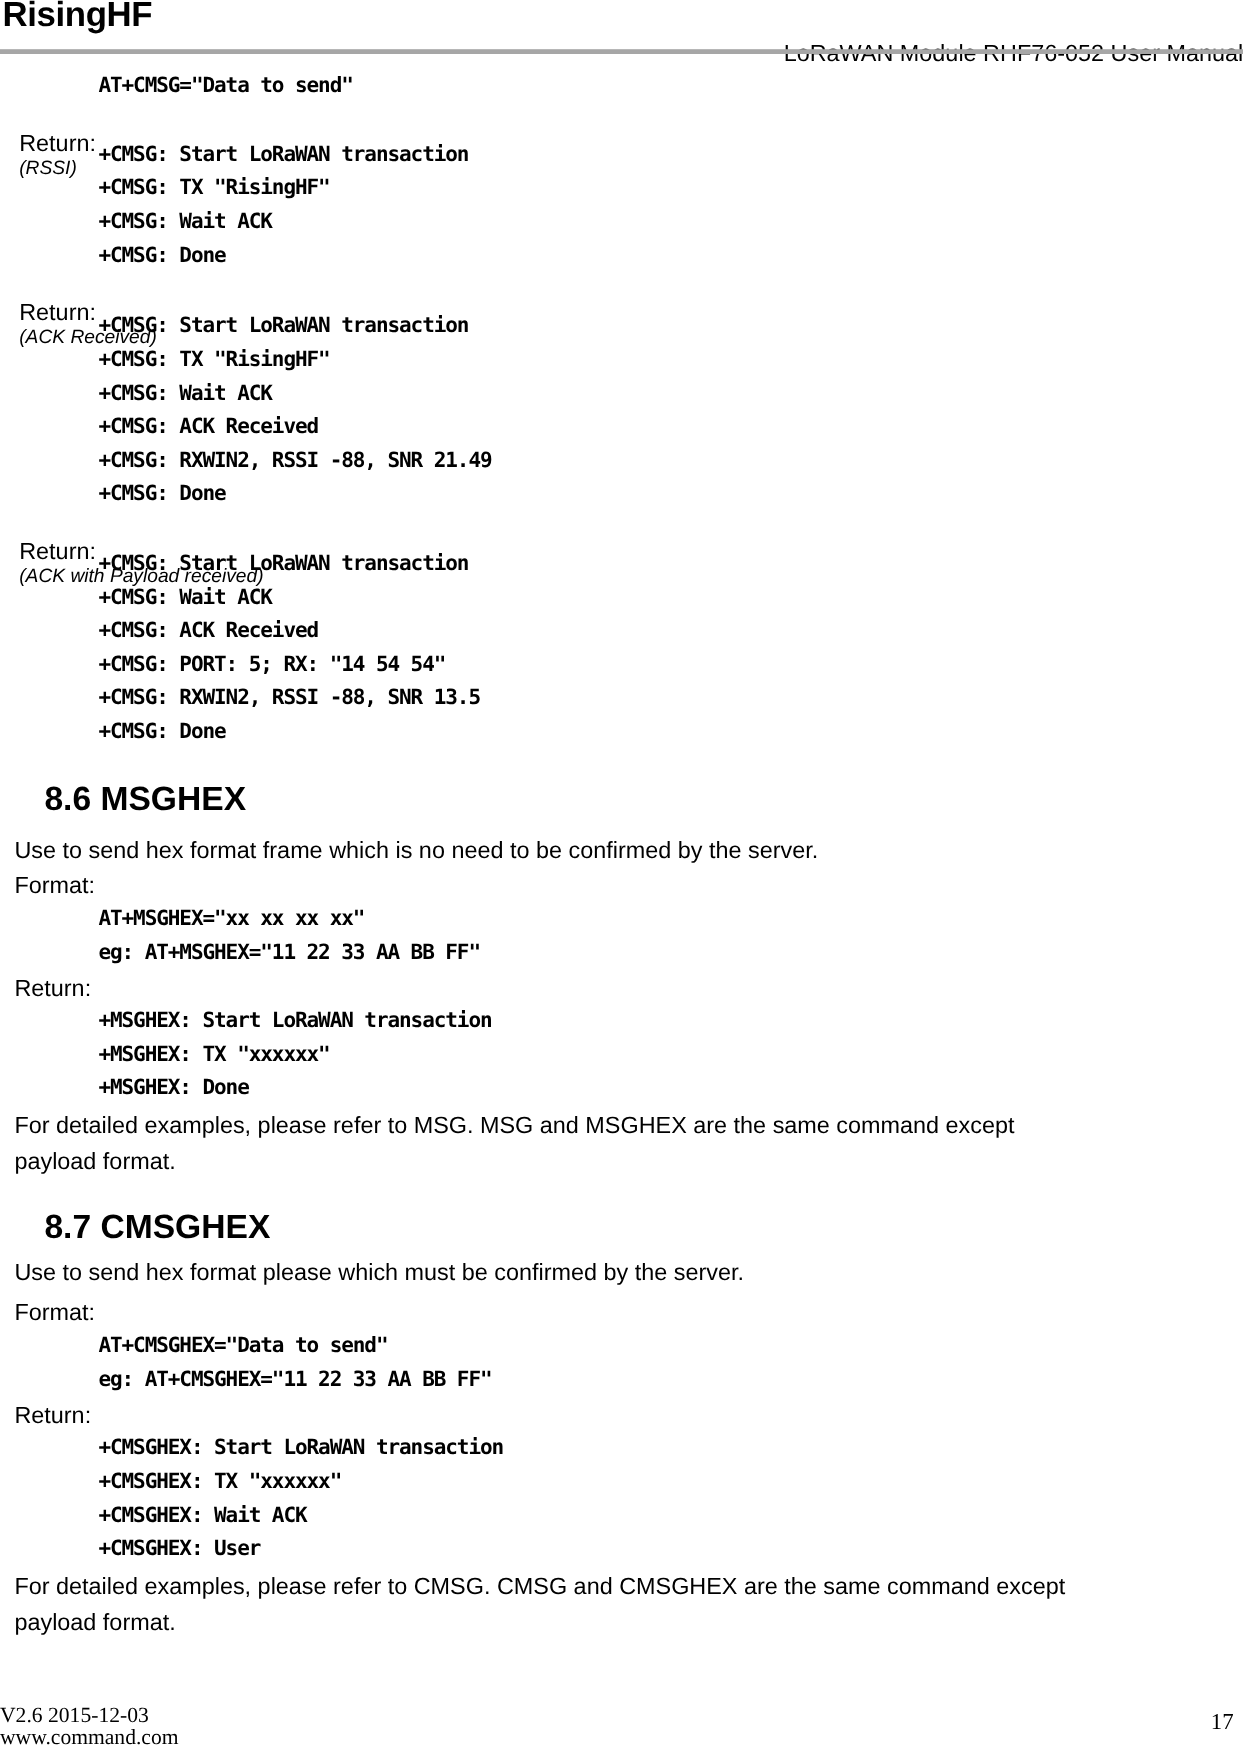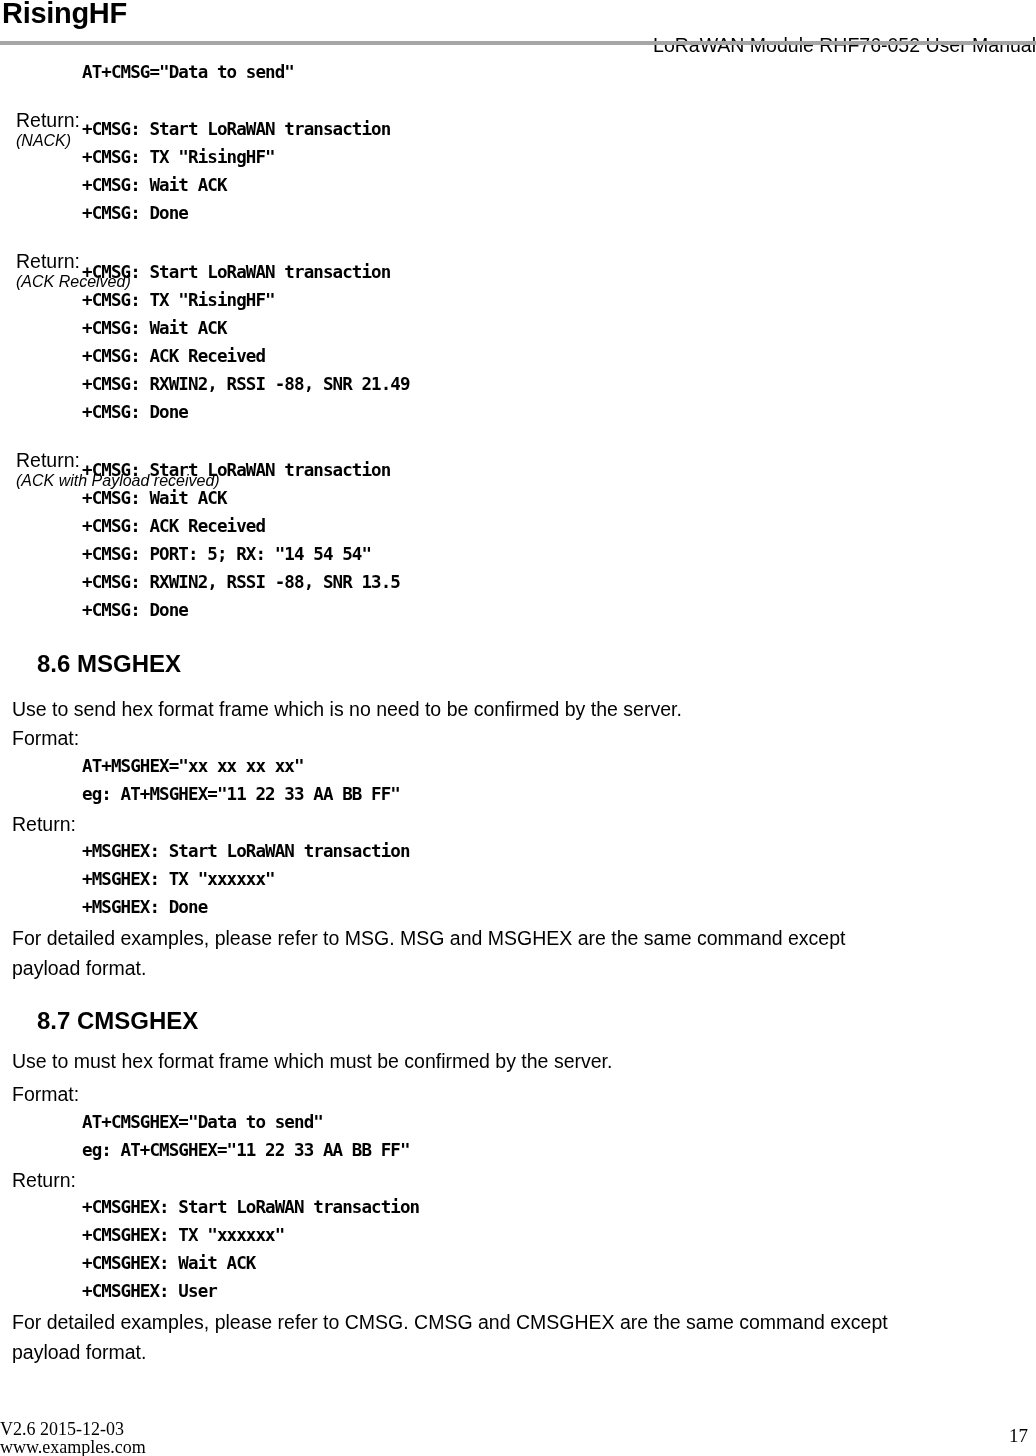--- a/index.html
+++ b/index.html
@@ -7,40 +7,40 @@
   .header { position: absolute; left: 0; top: 0; width: 1036px; height: 46px; }
   .brand { position: absolute; left: 2px; top: -3px; font-family: "Liberation Sans", sans-serif; font-weight: bold; font-size: 29px; letter-spacing: -0.3px; }
   .doc-title { position: absolute; right: 0; top: 14px; font-family: "Liberation Sans", sans-serif; font-size: 19.5px; margin-top: 20px; }
   .rule { position: absolute; left: 0; top: 41px; width: 1036px; height: 4px; background: #a6a6a6; }
 
   .line { position: absolute; left: 0; white-space: pre; }
   .code { position: absolute; left: 82px; white-space: pre; font-family: "DejaVu Sans Mono", monospace; font-weight: bold; font-size: 17.5px; letter-spacing: -0.9px; }
   .body-text { font-family: "Liberation Sans", sans-serif; font-size: 19.5px; padding-left: 12px; }
   .label { font-family: "Liberation Sans", sans-serif; font-size: 19.5px; }
   .note { font-family: "Liberation Sans", sans-serif; font-style: italic; font-size: 16px; }
-  .heading { position: absolute; left: 37px; font-family: "Liberation Sans", sans-serif; font-weight: bold; font-size: 24px; }
+  .heading { position: absolute; left: 37px; font-family: "Liberation Sans", sans-serif; font-weight: bold; font-size: 28px; }
 
   .footer-left { position: absolute; left: 0; top: 1420px; font-family: "Liberation Serif", serif; font-size: 18px; line-height: 18px; }
   .footer-right { position: absolute; right: 8px; top: 1425px; font-family: "Liberation Serif", serif; font-size: 19px; }
 </style>
 </head>
 <body>
 
 <div class="header">
   <div class="brand">RisingHF</div>
   <div class="doc-title">LoRaWAN Module RHF76-052 User Manual</div>
   <div class="rule"></div>
 </div>
 
 <div>
   <div class="code" style="top:62px">AT+CMSG="Data to send"</div>
 
   <div class="line" style="top:91px">
     <span class="label">Return:</span>
-    <span class="note">(NACK)</span>
+    <span class="note">(RSSI)</span>
   </div>
   <div class="code" style="top:119px">+CMSG: Start LoRaWAN transaction</div>
   <div class="code" style="top:147px">+CMSG: TX "RisingHF"</div>
   <div class="code" style="top:175px">+CMSG: Wait ACK</div>
   <div class="code" style="top:203px">+CMSG: Done</div>
 
   <div class="line" style="top:232px">
     <span class="label">Return:</span>
     <span class="note">(ACK Received)</span>
   </div>
@@ -72,30 +72,30 @@
   <div class="line body-text" style="top:813px">Return:</div>
   <div class="code" style="top:841px">+MSGHEX: Start LoRaWAN transaction</div>
   <div class="code" style="top:869px">+MSGHEX: TX "xxxxxx"</div>
   <div class="code" style="top:897px">+MSGHEX: Done</div>
   <div class="line body-text" style="top:927px">For detailed examples, please refer to MSG. MSG and MSGHEX are the same command except</div>
   <div class="line body-text" style="top:957px">payload format.</div>
 </div>
 
 <div>
   <div class="heading" style="top:1007px">8.7 CMSGHEX</div>
-  <div class="line body-text" style="top:1050px">Use to must hex format frame which must be confirmed by the server.</div>
+  <div class="line body-text" style="top:1050px">Use to send hex format please which must be confirmed by the server.</div>
   <div class="line body-text" style="top:1083px">Format:</div>
   <div class="code" style="top:1112px">AT+CMSGHEX="Data to send"</div>
   <div class="code" style="top:1140px">eg: AT+CMSGHEX="11 22 33 AA BB FF"</div>
   <div class="line body-text" style="top:1169px">Return:</div>
   <div class="code" style="top:1197px">+CMSGHEX: Start LoRaWAN transaction</div>
   <div class="code" style="top:1225px">+CMSGHEX: TX "xxxxxx"</div>
   <div class="code" style="top:1253px">+CMSGHEX: Wait ACK</div>
   <div class="code" style="top:1281px">+CMSGHEX: User</div>
   <div class="line body-text" style="top:1311px">For detailed examples, please refer to CMSG. CMSG and CMSGHEX are the same command except</div>
   <div class="line body-text" style="top:1341px">payload format.</div>
 </div>
 
 <div class="footer-left">
   <div>V2.6 2015-12-03</div>
-  <div>www.examples.com</div>
+  <div>www.command.com</div>
 </div>
 <div class="footer-right">17</div>
 
 </body></html>

